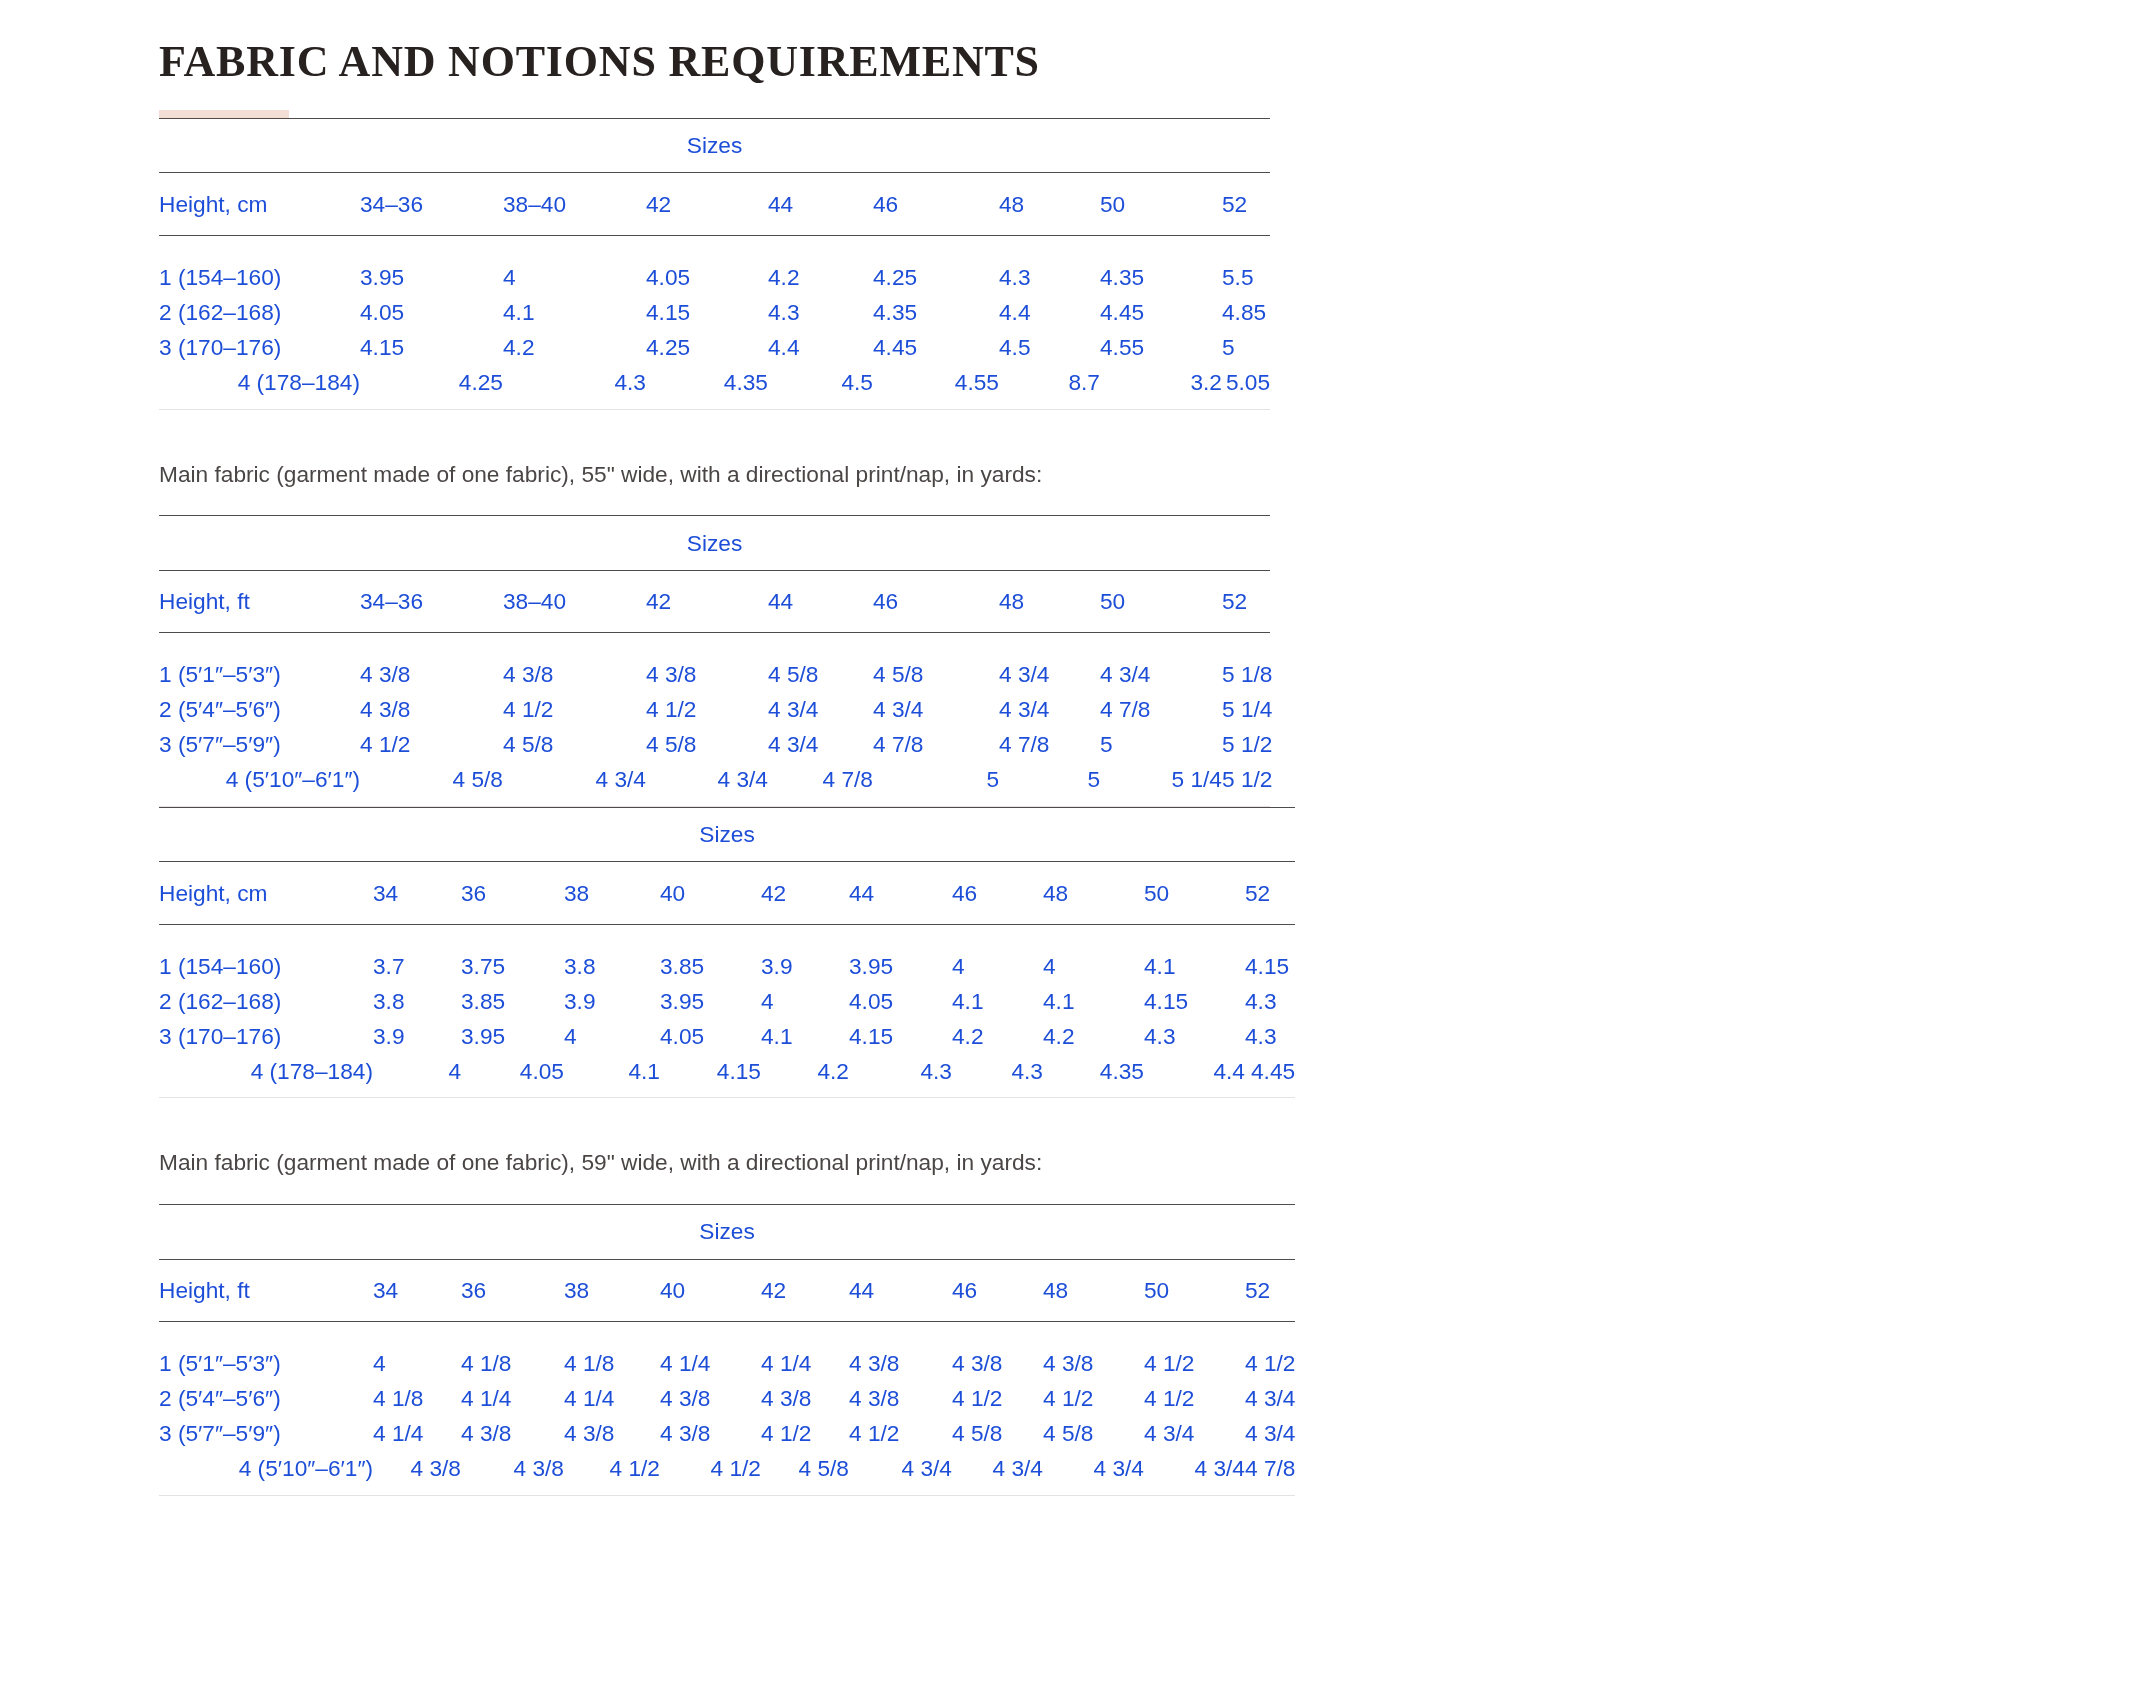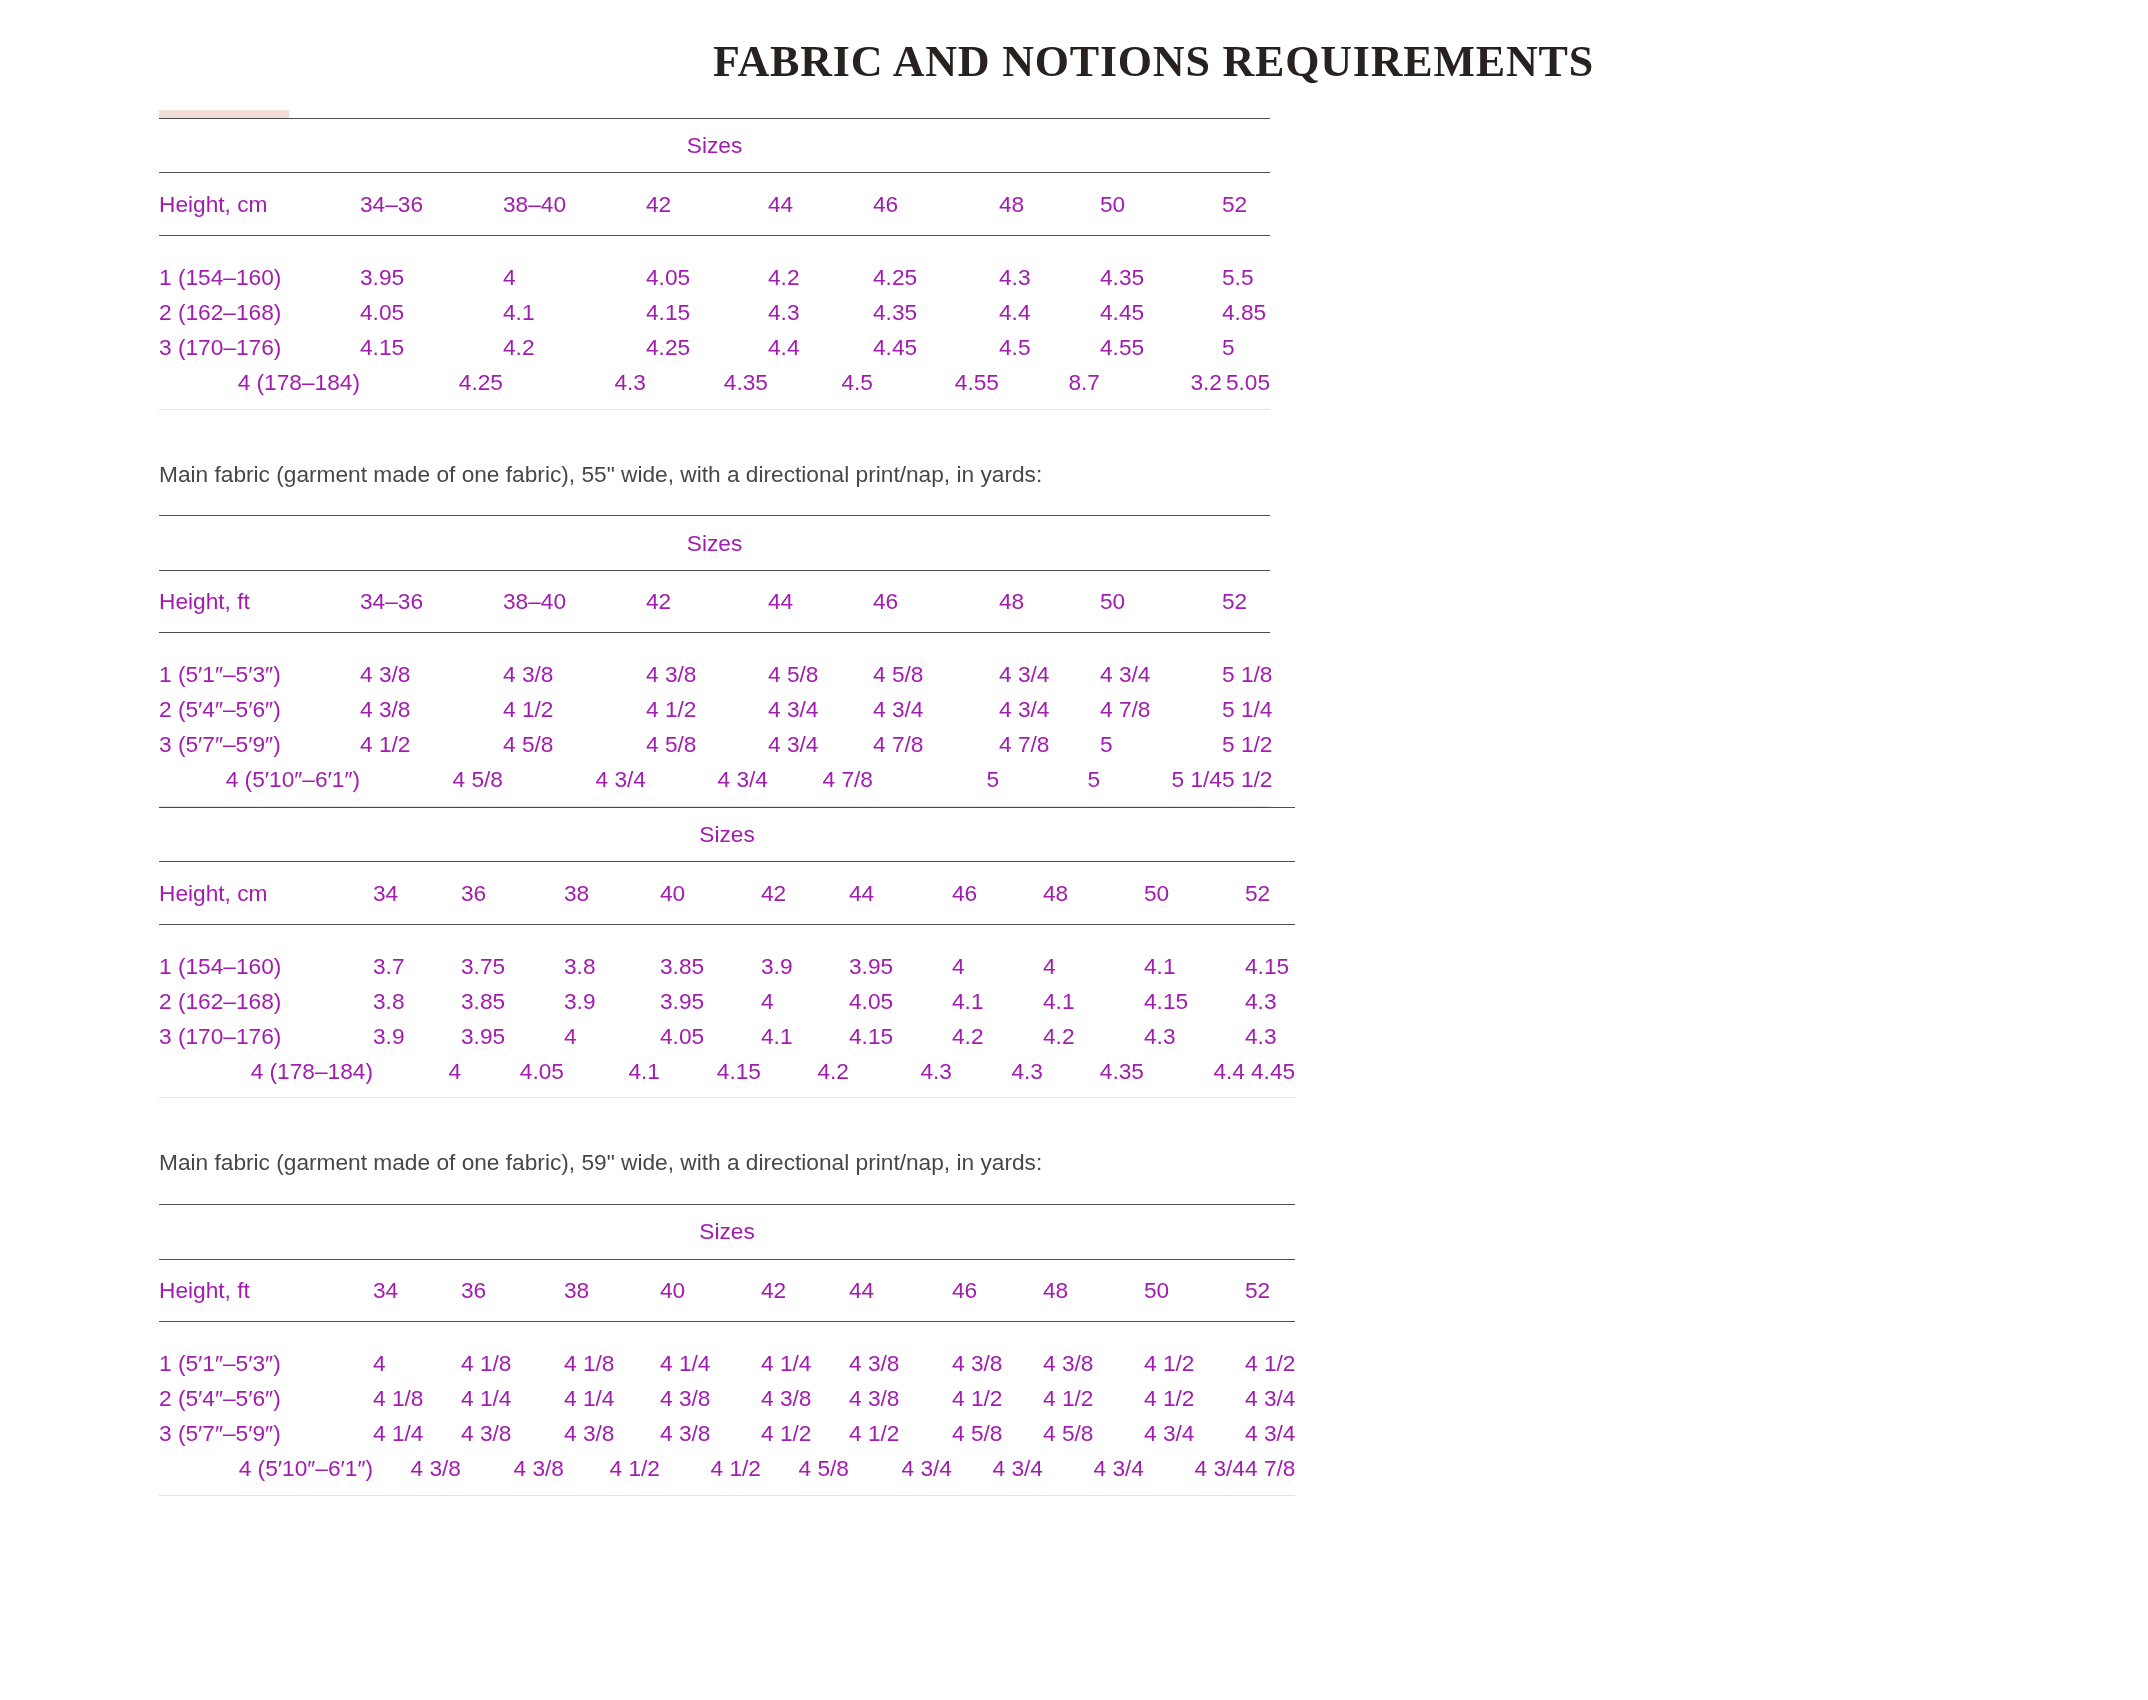--- a/index.html
+++ b/index.html
@@ -19,41 +19,40 @@
     overflow: hidden;
   }
   .page-title {
     margin: 0;
     font-family: "Liberation Serif", serif;
     font-weight: 700;
     font-size: 44px;
     line-height: 1.15;
     letter-spacing: 0.8px;
     color: #272120;
-    text-align: center;
   }
   .accent-bar {
     width: 130px;
     height: 8.4px;
     margin-top: 22px;
     background: #f2ded4;
   }
   .caption {
     margin: 49px 0 25px 0;
     font-size: 22.7px;
     line-height: 1.4;
     color: #4a4645;
   }
   table.fabric-table {
     border-collapse: collapse;
     table-layout: fixed;
     border-top: 1.7px solid #4f4b4a;
     border-bottom: 0.8px solid #e5e3e2;
     font-size: 22.7px;
-    color: #a21caf;
+    color: #1d4ed8;
   }
   .fabric-table th,
   .fabric-table td {
     font-weight: 400;
     text-align: left;
     padding: 0;
     line-height: 35px;
     vertical-align: middle;
     white-space: nowrap;
     overflow: visible;

